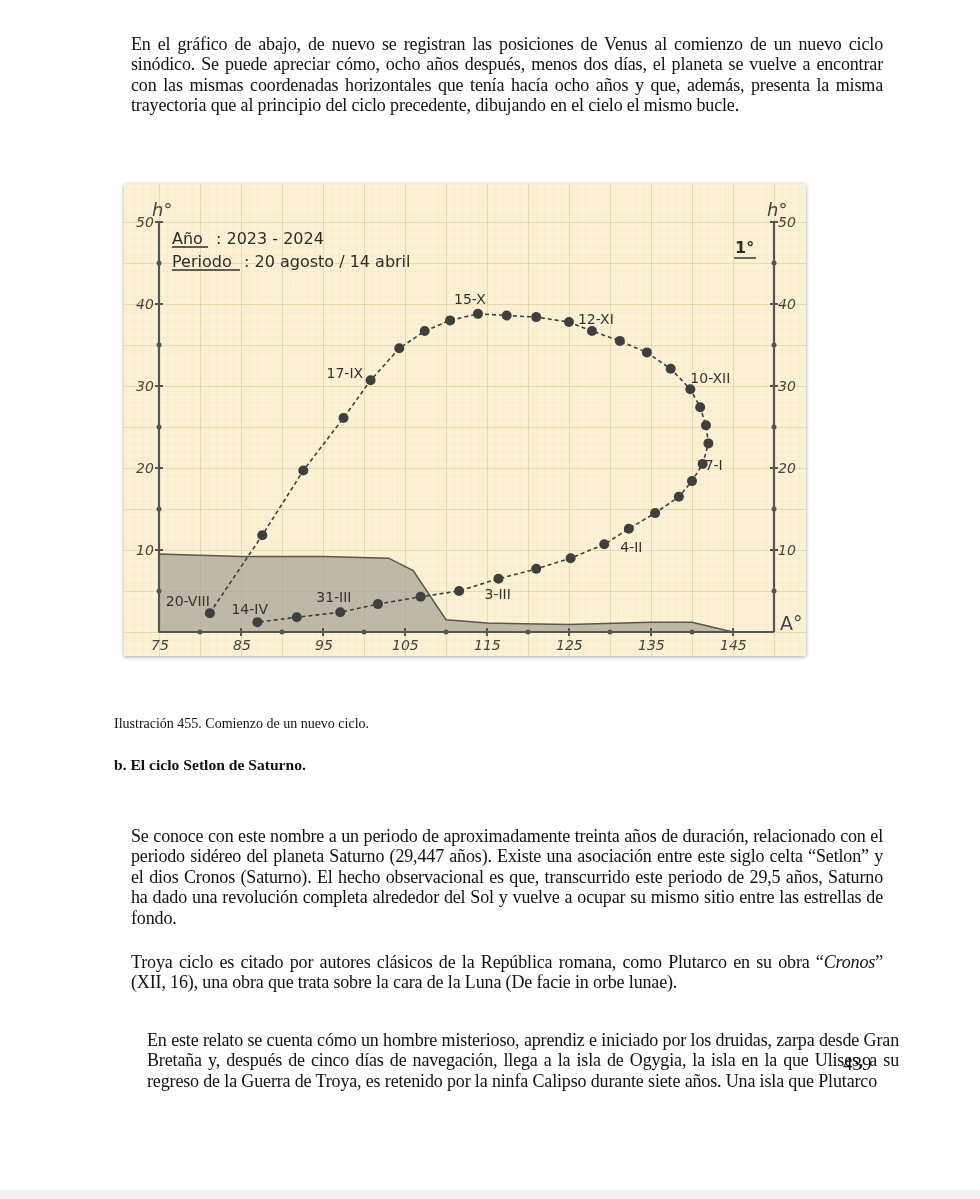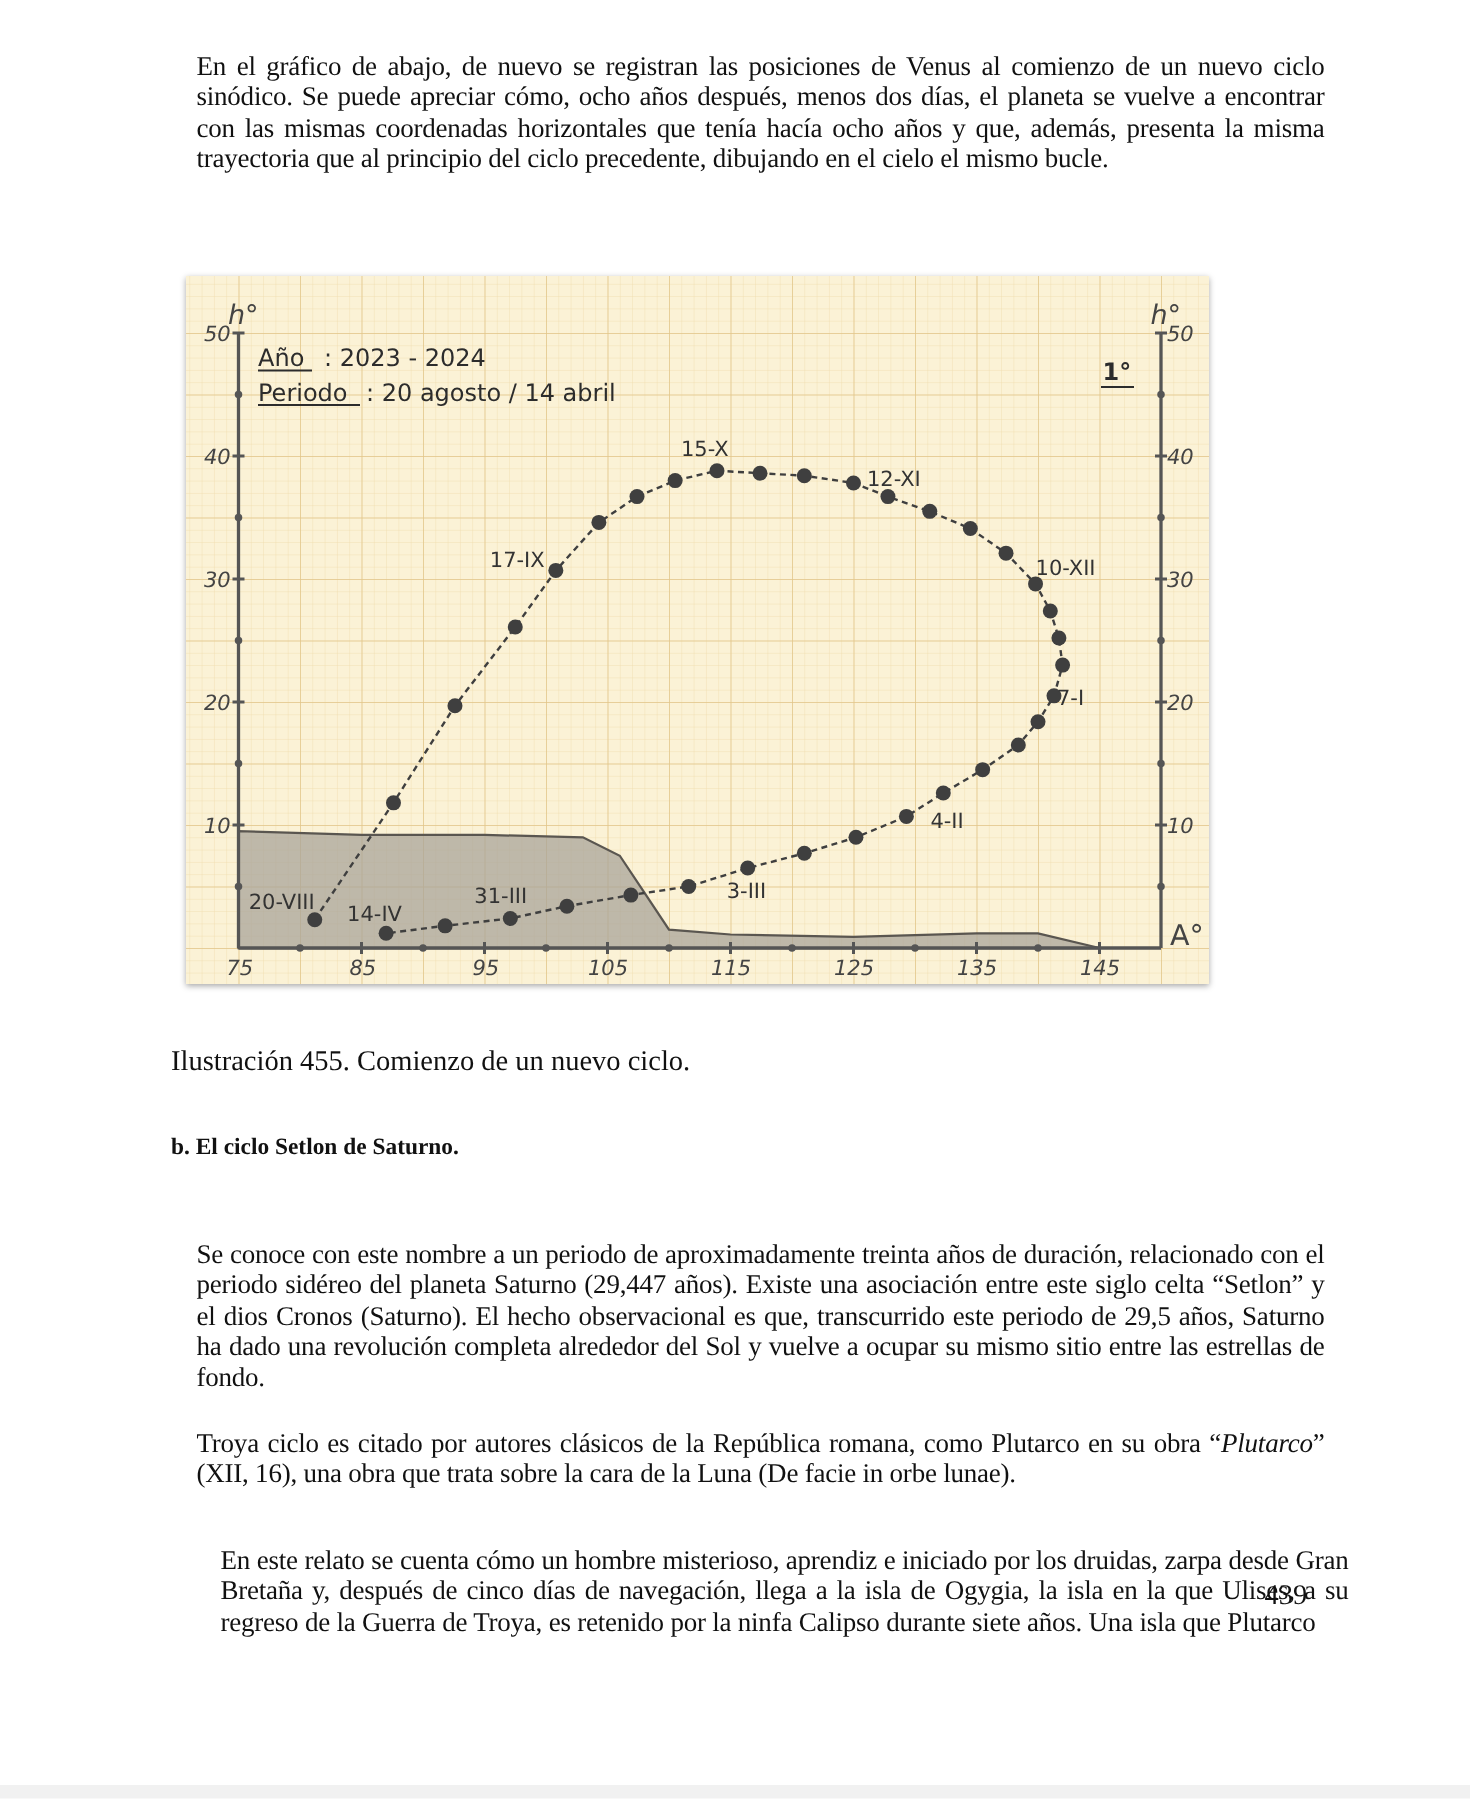--- a/index.html
+++ b/index.html
@@ -6,21 +6,21 @@
     body {
       width: 980px; height: 1199px; background: #ffffff; position: relative;
       font-family: "Liberation Serif", "DejaVu Serif", serif; color: #111;
       overflow: hidden;
     }
     .para {
       position: absolute; left: 131px; width: 752px;
       font-size: 18px; line-height: 20.4px; text-align: justify;
       letter-spacing: -0.15px;
     }
-    .caption { position: absolute; left: 114px; top: 697px; font-size: 19px; }
+    .caption { position: absolute; left: 114px; top: 716px; font-size: 14px; }
     .heading { position: absolute; left: 114px; top: 756px; font-size: 15.6px; font-weight: bold; }
     .pagenum { position: absolute; left: 843px; top: 1053px; font-size: 19px; }
     .bottom-bar { position: absolute; left: 0; top: 1190px; width: 980px; height: 9px; background: #f1f1f1; }
     .chart-frame {
       position: absolute; left: 124px; top: 184px; width: 682px; height: 472px;
       box-shadow: 0 1px 4px rgba(0,0,0,0.35); background: #fbf2d6;
     }
     .chart-frame svg { display: block; }
     .hand { font-family: "DejaVu Sans", sans-serif; }
   </style>
@@ -169,19 +169,19 @@
     </g>
   </svg>
 </div>
 
 <p class="caption" style="margin:0;">Ilustración 455. Comienzo de un nuevo ciclo.</p>
 
 <p class="heading" style="margin:0;text-align:right;">b. El ciclo Setlon de Saturno.</p>
 
 <p class="para" style="top:826px; margin:0;">Se conoce con este nombre a un periodo de aproximadamente treinta años de duración, relacionado con el periodo sidéreo del planeta Saturno (29,447 años). Existe una asociación entre este siglo celta “Setlon” y el dios Cronos (Saturno). El hecho observacional es que, transcurrido este periodo de 29,5 años, Saturno ha dado una revolución completa alrededor del Sol y vuelve a ocupar su mismo sitio entre las estrellas de fondo.</p>
 
-<p class="para" style="top:952px; margin:0;"><span>Troya ciclo es citado por autores clásicos de la República romana, como Plutarco en su obra “</span><i>Plutarco</i><span>” (XII, 16), una obra que trata sobre la cara de la Luna (De facie in orbe lunae).</span></p>
+<p class="para" style="top:952px; margin:0;"><span>Troya ciclo es citado por autores clásicos de la República romana, como Plutarco en su obra “</span><i>Cronos</i><span>” (XII, 16), una obra que trata sobre la cara de la Luna (De facie in orbe lunae).</span></p>
 
 <p class="para" style="top:1014px; margin:16px;">En este relato se cuenta cómo un hombre misterioso, aprendiz e iniciado por los druidas, zarpa desde Gran Bretaña y, después de cinco días de navegación, llega a la isla de Ogygia, la isla en la que Ulises, a su regreso de la Guerra de Troya, es retenido por la ninfa Calipso durante siete años. Una isla que Plutarco</p>
 
 <p class="pagenum" style="margin:0;">439</p>
 
 <div class="bottom-bar"></div>
 
 </body></html>

